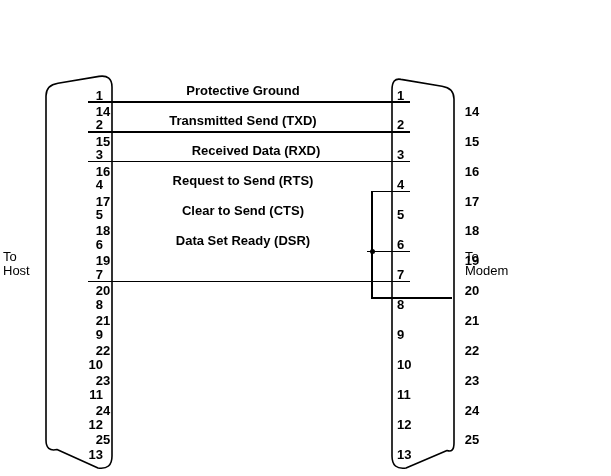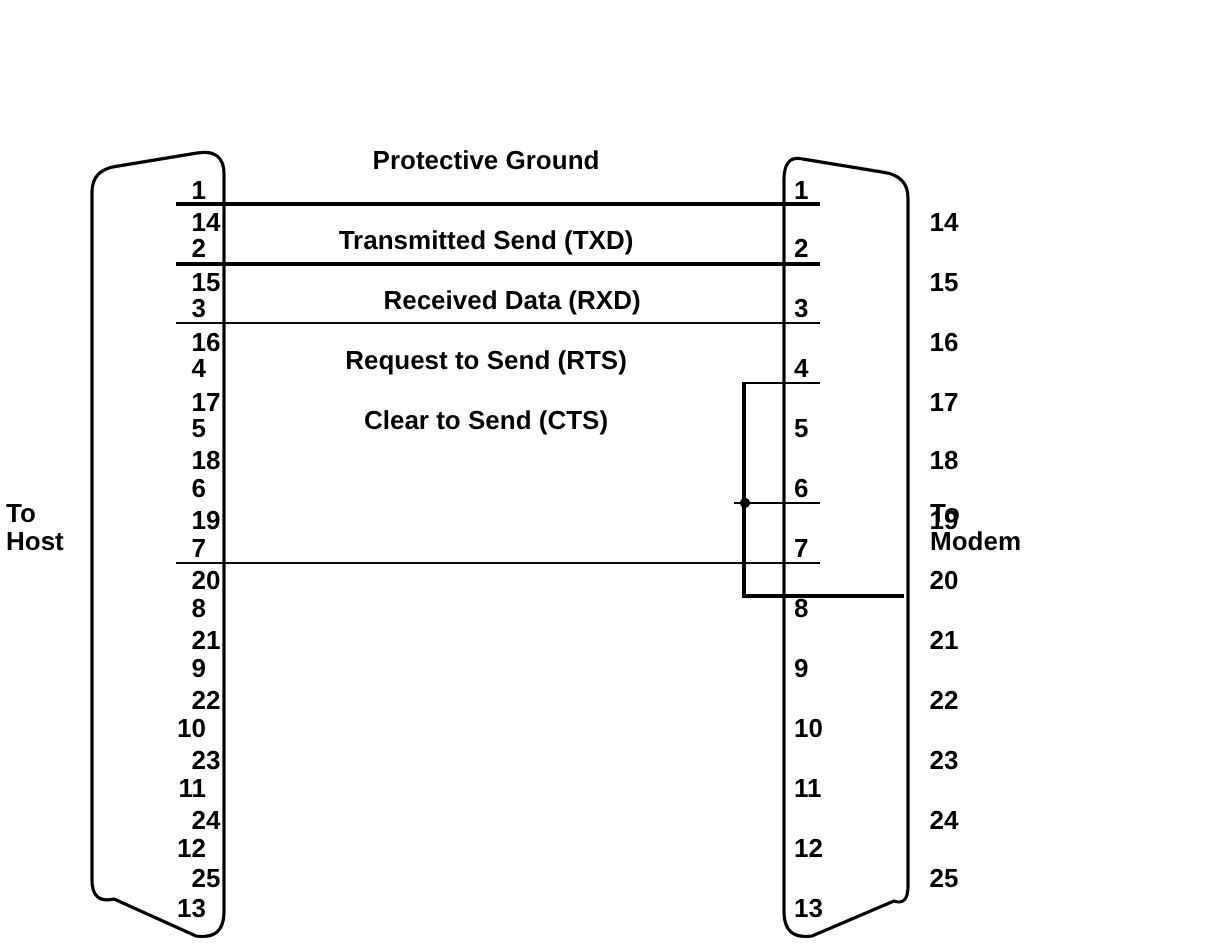--- a/index.html
+++ b/index.html
@@ -7,21 +7,21 @@
   #diagram{position:relative;width:611px;height:476px;background:var(--bg,#fff);color:var(--ink,#000);overflow:hidden;}
   #outlines{position:absolute;left:0;top:0;}
   .hline{position:absolute;height:1.6px;background:var(--ink,#000);}
   .vline{position:absolute;width:1.6px;background:var(--ink,#000);}
   .dot{position:absolute;width:5px;height:5px;border-radius:50%;background:var(--ink,#000);}
   .pin{position:absolute;font-size:13px;font-weight:bold;white-space:nowrap;}
   .pin.r{transform:translate(-100%,-50%);}
   .pin.c{transform:translate(-50%,-50%);margin-left:40px;}
   .pin.l{transform:translate(0,-50%);}
   .lbl{position:absolute;font-size:13px;font-weight:bold;white-space:nowrap;transform:translate(-50%,-50%);}
-  .side{position:absolute;font-size:13px;font-weight:bold;line-height:14px;white-space:pre-line;}
+  .side{position:absolute;font-size:13px;font-weight:normal;line-height:14px;white-space:pre-line;}
 </style>
 </head>
 <body>
 
 <div id="diagram" style="--bg: #ffffff; --ink: #000000;">
   <svg id="outlines" width="611" height="476" viewBox="0 0 611 476">
     <path d="M 46 440 L 46 96 Q 46 85 58 83.2 L 99 76.4 Q 112 74.5 112 87 L 112 456 Q 112 470 98 468 L 57 449.5 Q 46 452 46 440 Z" fill="none" stroke="#000" stroke-width="1.6" stroke-linejoin="round"></path>
     <path d="M 454 443 L 454 99 Q 454 88 442 86.2 L 401 79.4 Q 392 77.5 392 90 L 392 456 Q 392 470 406 468 L 447 450.5 Q 454 453 454 443 Z" fill="none" stroke="#000" stroke-width="1.6" stroke-linejoin="round"></path>
   </svg>
 
@@ -72,27 +72,28 @@
     <div class="pin c" style="left: 432px; top: 170.7px;">16</div>
     <div class="pin c" style="left: 432px; top: 200.55px;">17</div>
     <div class="pin c" style="left: 432px; top: 230.4px;">18</div>
     <div class="pin c" style="left: 432px; top: 260.25px;">19</div>
     <div class="pin c" style="left: 432px; top: 290.1px;">20</div>
     <div class="pin c" style="left: 432px; top: 319.95px;">21</div>
     <div class="pin c" style="left: 432px; top: 349.8px;">22</div>
     <div class="pin c" style="left: 432px; top: 379.65px;">23</div>
     <div class="pin c" style="left: 432px; top: 409.5px;">24</div>
     <div class="pin c" style="left: 432px; top: 439.35px;">25</div>
-    <div class="lbl" style="left: 243px; top: 80px;">Protective Ground</div>
+    <div class="lbl" style="left: 243px; top: 90px;">Protective Ground</div>
     <div class="hline" style="left: 88px; top: 101px; width: 322px;"></div>
     <div class="lbl" style="left: 243px; top: 120px;">Transmitted Send (TXD)</div>
     <div class="hline" style="left: 88px; top: 130.92px; width: 322px;"></div>
     <div class="lbl" style="left: 243px; top: 150px; margin-left: 13px;">Received Data (RXD)</div>
     <div class="hline" style="left: 88px; top: 160.84px; width: 322px;"></div>
     <div class="lbl" style="left: 243px; top: 210px;">Clear to Send (CTS)</div>
     <div class="lbl" style="left: 243px; top: 180px;">Request to Send (RTS)</div>
+    <div class="lbl" style="left: 243px; top: 240px;">Data Set Ready (DSR)</div>
     <div class="hline" style="left: 88px; top: 280.52px; width: 322px;"></div>
     <div class="vline" style="left: 371px; top: 190.76px; height: 108.34px;"></div>
     <div class="hline" style="left: 371px; top: 190.76px; width: 39px;"></div>
     <div class="hline" style="left: 367px; top: 250.6px; width: 43px;"></div>
     <div class="hline" style="left: 371px; top: 297.1px; width: 81px;"></div>
     <div class="dot" style="left: 369.5px; top: 249.1px;"></div>
   </div>
 
 </body></html>

